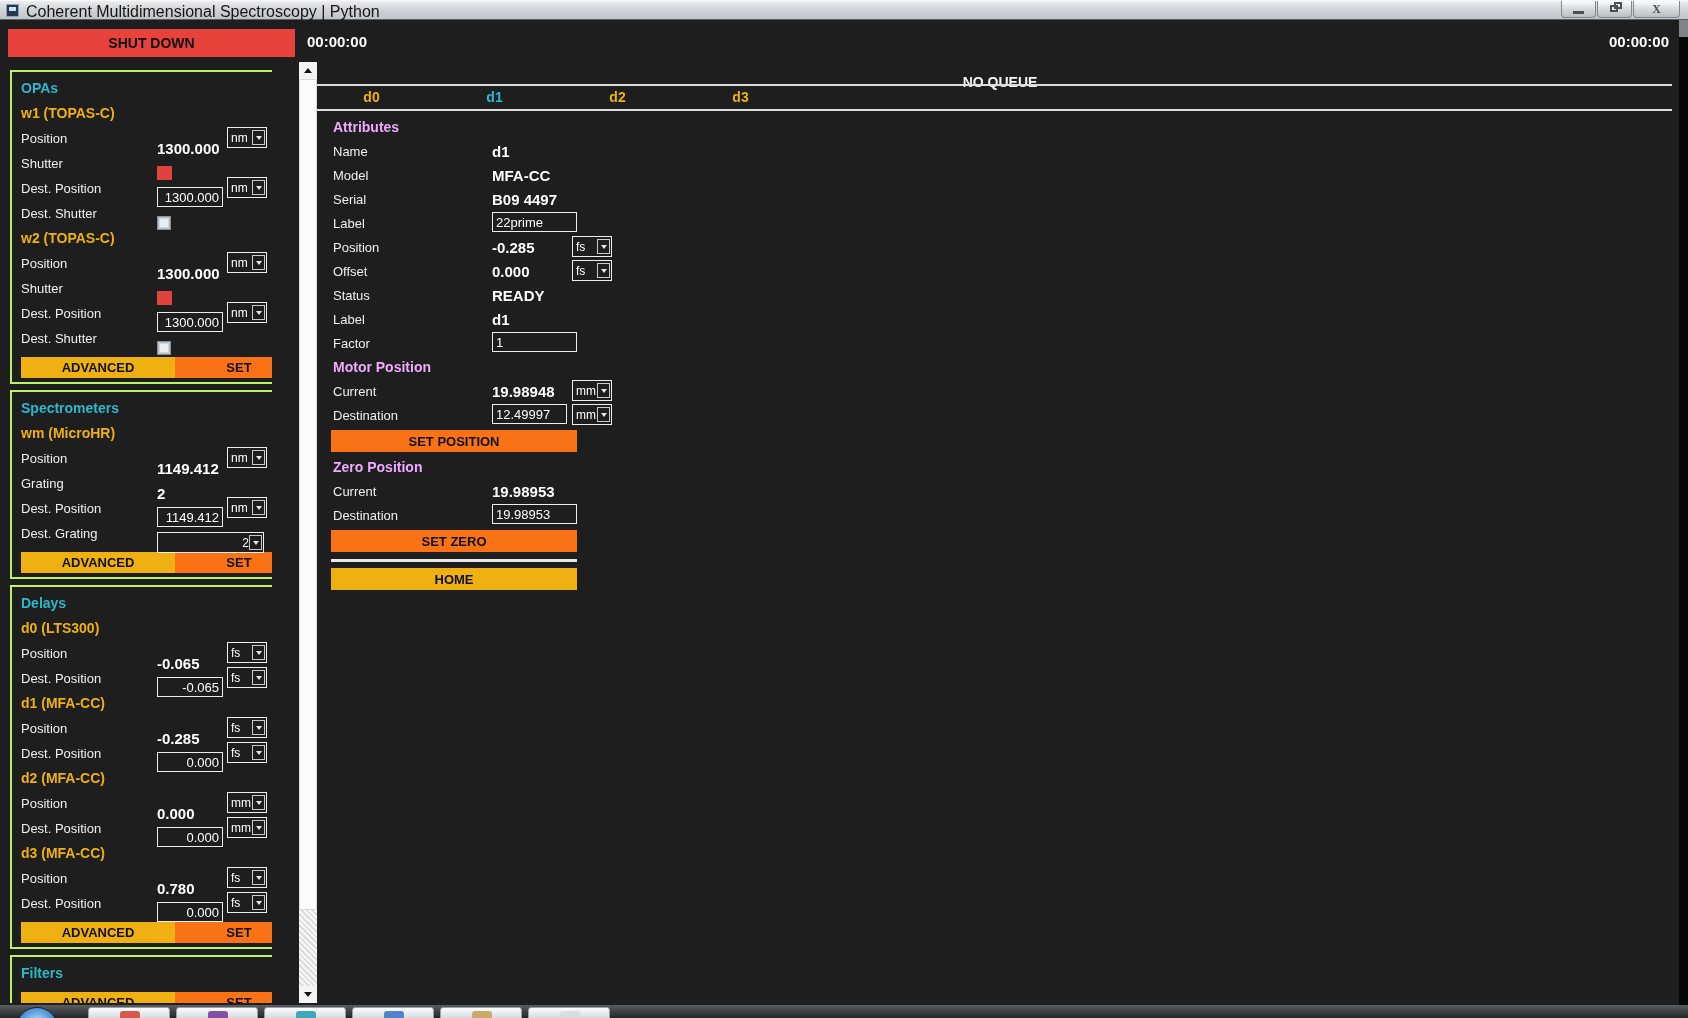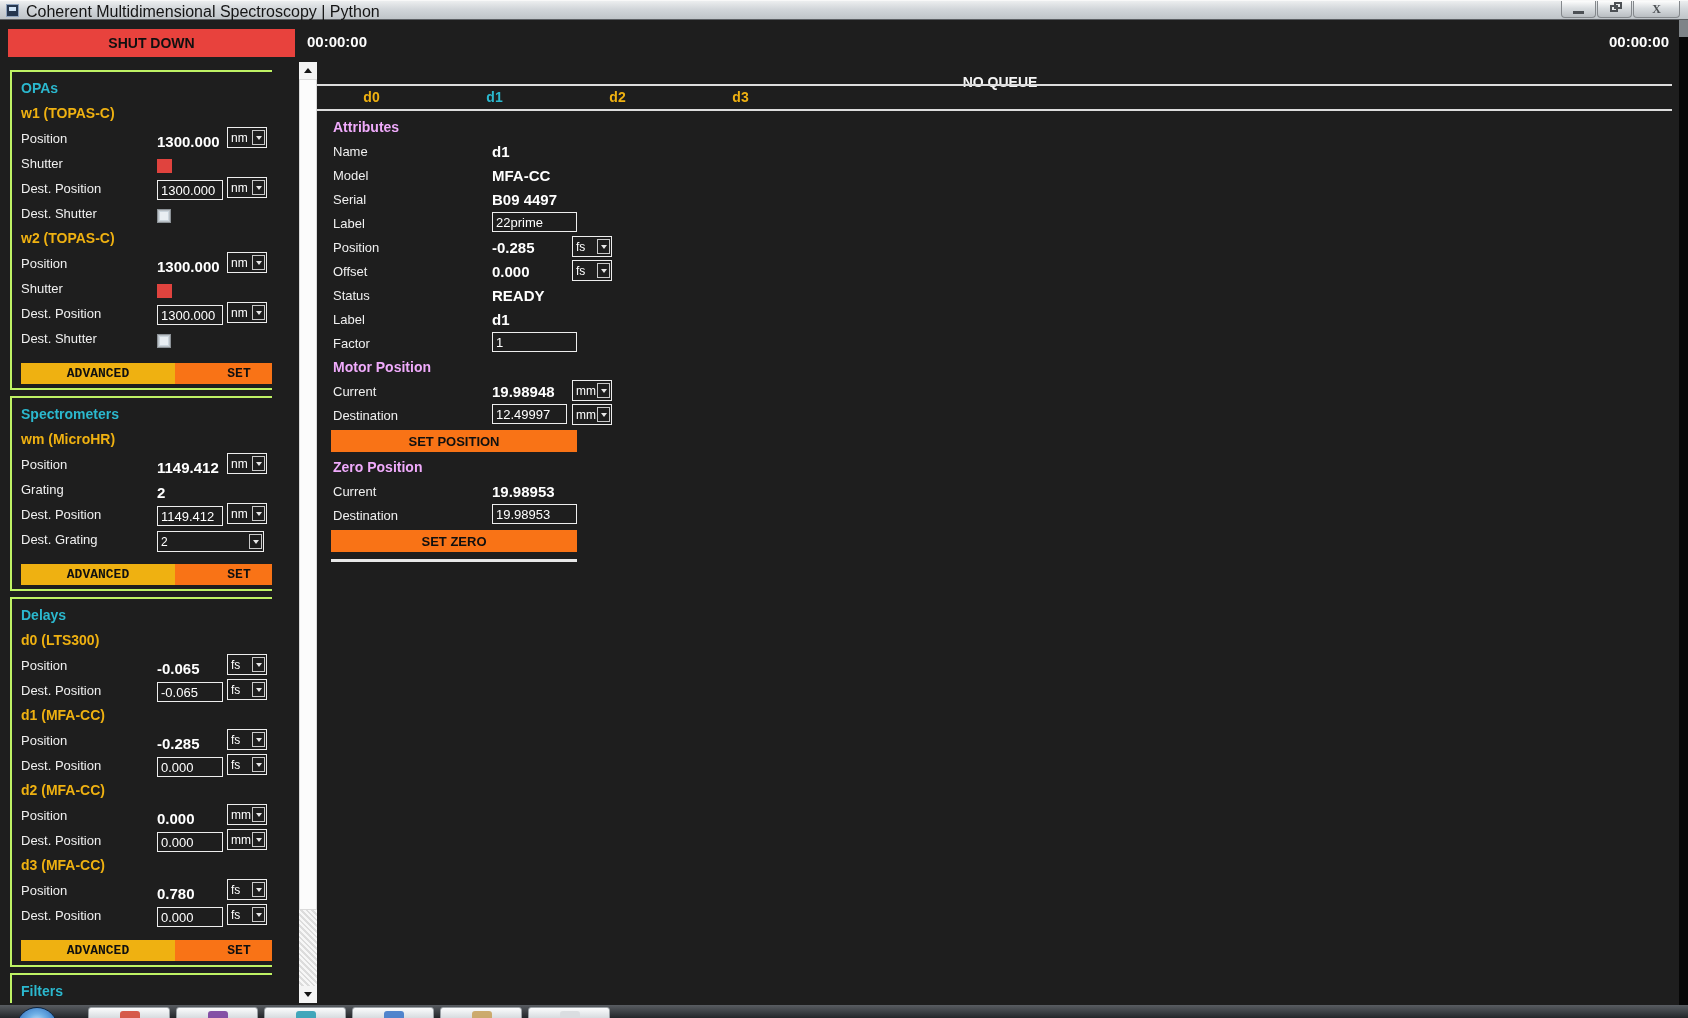--- a/index.html
+++ b/index.html
@@ -40,24 +40,24 @@
   .hsep { position:absolute; left:310px; width:1362px; height:2px; background:#dcdcdc; }
   #sep1 { top:84px; } #sep2 { top:109px; }
 
   
   #sidebar { position:absolute; left:10px; top:70px; width:262px; height:933px; overflow:hidden; }
   .panel { width:304px; border:2px solid #bef264; background:#1e1e1e; padding:4px 0 4px; margin-bottom:6px; }
   .panel-title { height:25px; line-height:25px; padding-left:9px; font-size:14px; font-weight:bold; color:#2bb8ce; }
   .srow { position:relative; height:25px; }
   .srow .rlbl { position:absolute; left:9px; top:5px; font-size:13px; color:#f0f0f0; }
   .srow .sec-hdr { position:absolute; left:9px; top:4px; font-size:14px; font-weight:bold; color:#efb111; }
-  .srow .slot1 { position:absolute; left:145px; top:4px; }
+  .srow .slot1 { position:absolute; left:145px; top:11px;text-align:right; }
   .srow .slotu { position:absolute; left:215px; top:1px; }
   .srow .tinput { width:66px; }
-  .pbtns { display:flex; margin:12px 9px 0; height:21px;font-family:Liberation Mono, monospace; }
+  .pbtns { display:flex; margin:6px 9px 0; height:21px; }
   .btn { display:flex; align-items:center; justify-content:center; border:none; font-family:inherit;
     font-size:13px; font-weight:bold; color:#101010; cursor:pointer; }
   .btn-yellow { background:#efb111; }
   .btn-teal { background:#f97316; }
   .pbtns .btn-yellow { flex:130; }
   .pbtns .btn-teal { flex:108; }
 
   
   .wval { font-size:15px; font-weight:bold; color:#fff; padding-top:3px; white-space:nowrap; }
   .tinput { height:20px; background:#1e1e1e; border:1px solid #eeeeee; color:#fff;
@@ -471,20 +471,23 @@
       <div class="mrow">
         <div class="rlbl">Destination</div>
         <input class="tinput slot1" type="text" value="19.98953" style="">
       </div>
       <div class="mbtn-row">
         <button class="btn mbtn btn-teal">SET ZERO</button>
       </div>
       <div class="msep">
         <div class="msep-line"></div>
       </div>
+      <div class="mbtn-row">
+        <button class="btn mbtn btn-yellow">HOME</button>
+      </div>
     </div>
 
   <div id="right-strip"></div>
   <div id="right-corner"></div>
 
   <div id="taskbar">
     <div id="start-orb" style="background: radial-gradient(circle at 50% 38%, rgb(213, 234, 252) 0%, rgb(111, 176, 230) 30%, rgb(47, 111, 190) 68%, rgb(10, 42, 92) 100%);"></div>
   <div class="tb-app" style="left: 88px;">
         <div class="tb-ico" style="background: rgb(212, 74, 58);"></div>
       </div>

